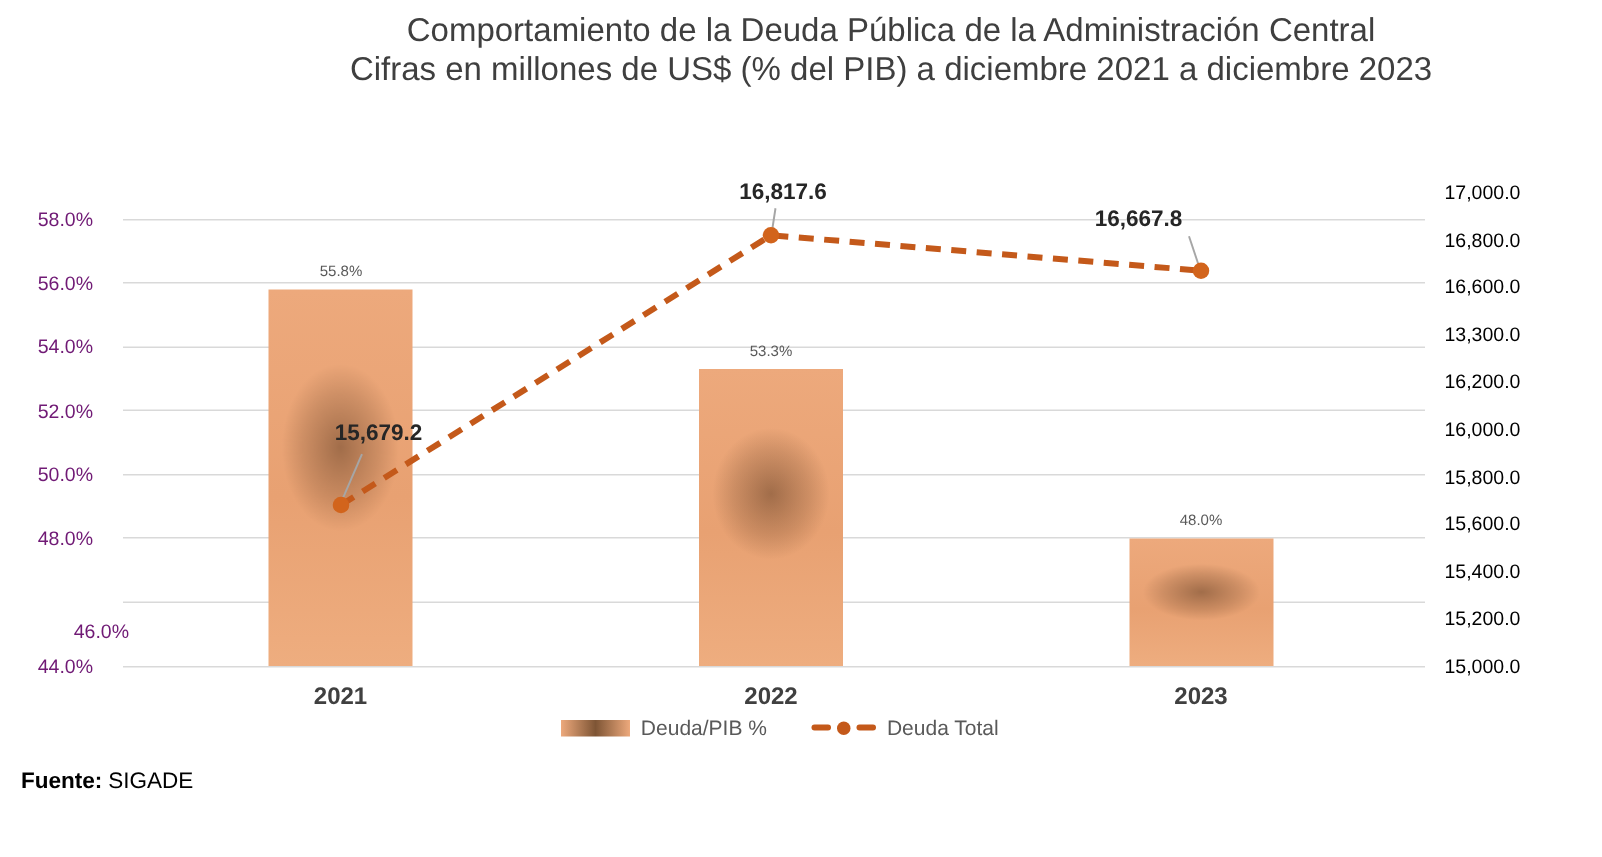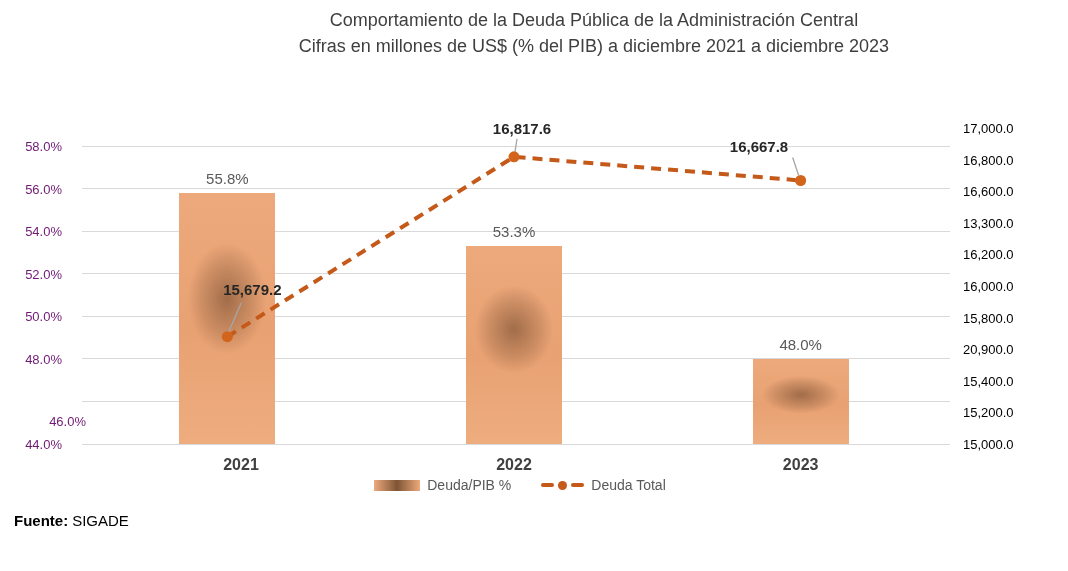--- a/index.html
+++ b/index.html
@@ -2,33 +2,33 @@
 <html><head>
 <meta charset="utf-8">
 <style>
   html,body{margin:0;padding:0;background:#ffffff;}
   #canvas{
     position:relative;width:1068px;height:571px;background:#ffffff;overflow:hidden;
     font-family:"Liberation Sans","DejaVu Sans",sans-serif;
   }
   
   .title-block{position:absolute;top:7px;left:120px;right:0;text-align:center;color:#3f3f3f;}
-  .title-line{font-size:18px;line-height:26px;font-weight:400;}
+  .title-line{font-size:22px;line-height:26px;font-weight:400;}
   
   .tickL{position:absolute;left:0;width:62px;text-align:right;font-size:13px;color:#701a75;transform:translateY(-50%);}
   .tickR{position:absolute;left:963px;font-size:13px;color:#000000;transform:translateY(-50%);}
   .grid{position:absolute;left:82px;width:868px;height:1px;background:#d9d9d9;}
   
   .bar{
     position:absolute;width:96px;
     background:
       radial-gradient(55% 30% at 50% 42%, rgba(61,34,14,0.42) 0%, rgba(61,34,14,0.16) 48%, rgba(61,34,14,0) 74%),
       linear-gradient(180deg,#eda97c 0%,#e8a172 55%,#eead7f 100%);
   }
-  .bar-label{position:absolute;transform:translate(-50%,-100%);font-size:15px;color:#595959;white-space:nowrap;}
+  .bar-label{position:absolute;transform:translate(-50%,-100%);font-size:10px;color:#595959;white-space:nowrap;}
   .line-label{position:absolute;transform:translate(-50%,-50%);font-size:15px;font-weight:700;color:#262626;white-space:nowrap;}
   .x-label{position:absolute;transform:translateX(-50%);font-size:16px;font-weight:700;color:#404040;white-space:nowrap;}
   #line-layer{position:absolute;left:0;top:0;pointer-events:none;}
   
   .legend{position:absolute;left:90px;width:860px;top:477px;display:flex;justify-content:center;align-items:center;gap:30px;}
   .legend-item{display:flex;align-items:center;gap:7px;}
   .legend-label{font-size:14px;color:#595959;white-space:nowrap;}
   .swatch-bar{display:inline-block;width:46px;height:11px;
     background:linear-gradient(90deg,#eda97c 0%,#7e5535 50%,#eda97c 100%);}
   .swatch-line{display:inline-flex;align-items:center;gap:4px;}
@@ -66,27 +66,27 @@
       <div class="tickL" style="top: 421px; padding-left: 24px;">46.0%</div>
       <div class="grid" style="top: 443.5px;"></div>
       <div class="tickL" style="top: 444px;">44.0%</div>
       <div class="tickR" style="top: 128px;">17,000.0</div>
       <div class="tickR" style="top: 159.6px;">16,800.0</div>
       <div class="tickR" style="top: 191.2px;">16,600.0</div>
       <div class="tickR" style="top: 222.8px;">13,300.0</div>
       <div class="tickR" style="top: 254.4px;">16,200.0</div>
       <div class="tickR" style="top: 286px;">16,000.0</div>
       <div class="tickR" style="top: 317.6px;">15,800.0</div>
-      <div class="tickR" style="top: 349.2px;">20,900.0</div>
+      <div class="tickR" style="top: 349.2px;">15,600.0</div>
       <div class="tickR" style="top: 380.8px;">15,400.0</div>
       <div class="tickR" style="top: 412.4px;">15,200.0</div>
       <div class="tickR" style="top: 444px;">15,000.0</div>
       <div class="bar" style="left: 179.333px; top: 192.829px; height: 251.171px;"></div>
       <div class="bar-label" style="left: 227.333px; top: 186.829px;">55.8%</div>
-      <div class="x-label" style="left: 241px; top: 456px;">2021</div>
+      <div class="x-label" style="left: 227px; top: 456px;">2021</div>
       <div class="bar" style="left: 466px; top: 246.043px; height: 197.957px;"></div>
       <div class="bar-label" style="left: 514px; top: 240.043px;">53.3%</div>
       <div class="x-label" style="left: 514px; top: 456px;">2022</div>
       <div class="bar" style="left: 752.667px; top: 358.857px; height: 85.1429px;"></div>
       <div class="bar-label" style="left: 800.667px; top: 352.857px;">48.0%</div>
       <div class="x-label" style="left: 800.667px; top: 456px;">2023</div>
     </div>
 
   <svg id="line-layer" width="1068" height="571">
       <polyline points="227.33333333333334,336.6863999999999 514,156.81920000000025 800.6666666666666,180.4876000000001" fill="none" stroke="#C4591A" stroke-width="4" stroke-dasharray="10 7"></polyline>

